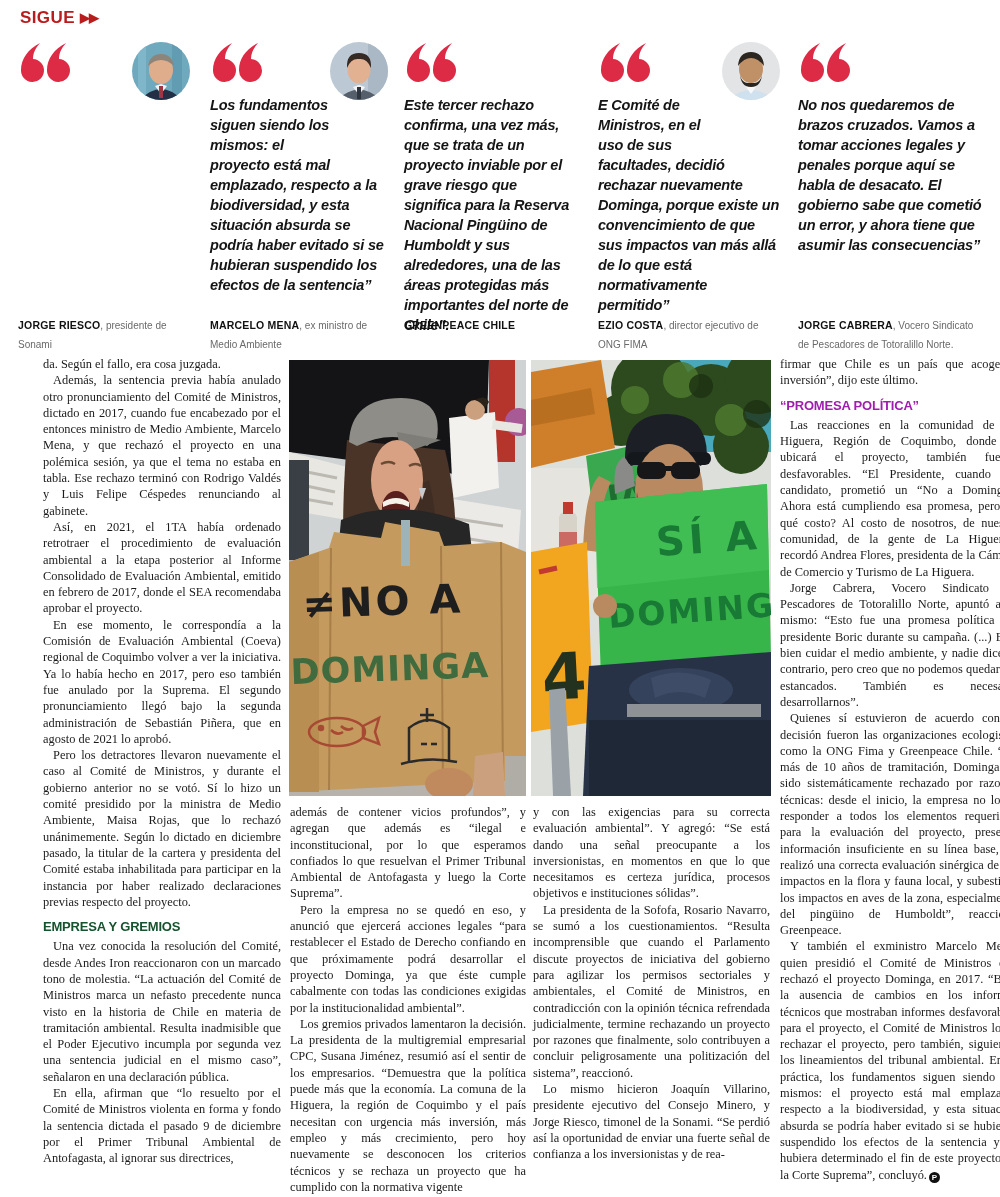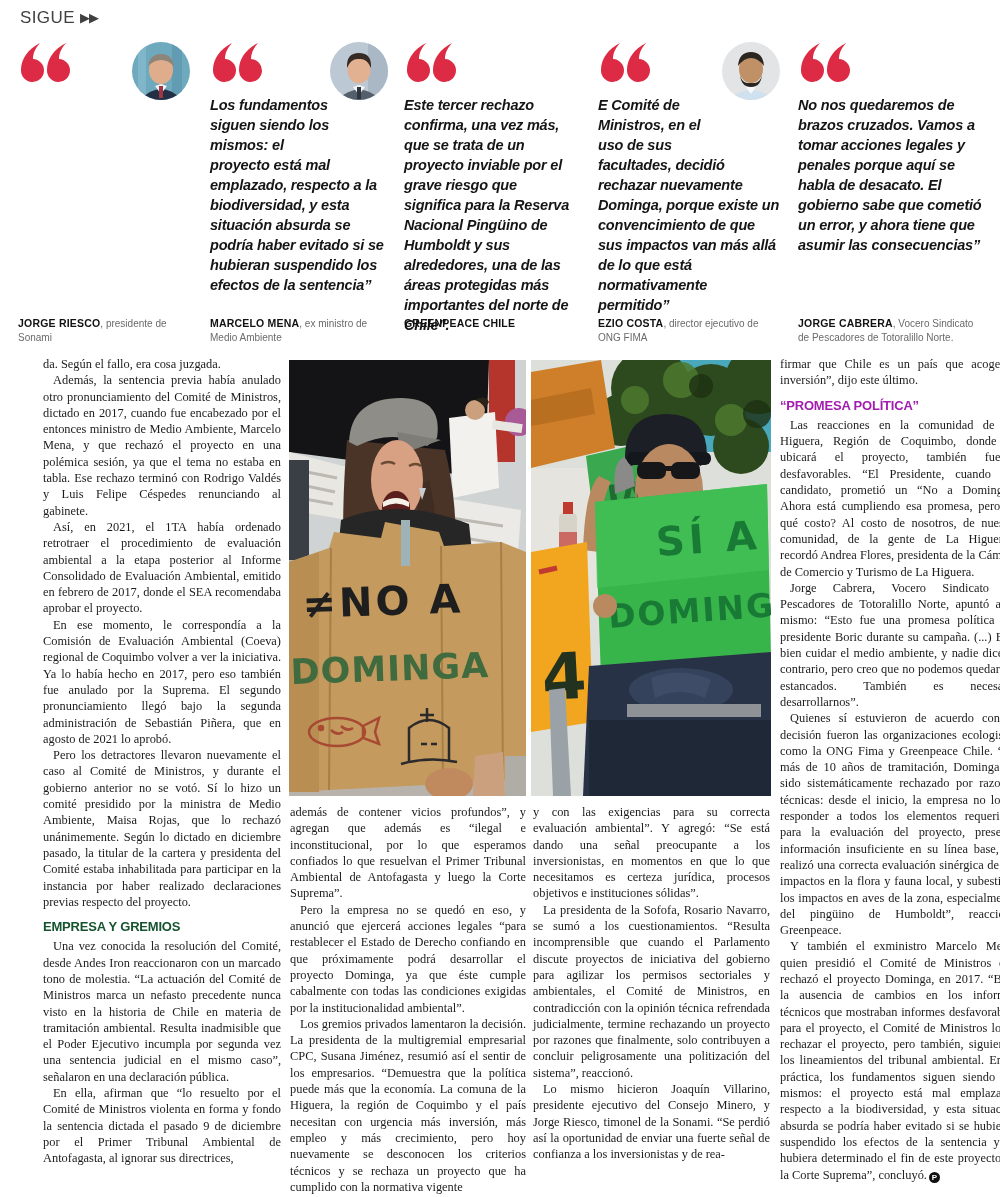--- a/index.html
+++ b/index.html
@@ -1,30 +1,30 @@
 <!DOCTYPE html>
 <html><head>
 <meta charset="utf-8">
 <style>
   html,body{margin:0;padding:0;background:#e9e9e9;}
   .page{position:relative;width:1000px;height:1197px;background:#ffffff;margin:0 auto;
         font-family:"Liberation Sans",sans-serif;color:#1c1c1c;overflow:hidden;}
 
   
-  .sigue{position:absolute;left:20px;top:8px;font-weight:normal;font-size:17px;letter-spacing:.4px;color:#404040;}
+  .sigue{position:absolute;left:20px;top:8px;font-weight:bold;font-size:17px;letter-spacing:.4px;color:#b91c1c;}
   .sigue .arrows{font-size:13px;letter-spacing:-1px;position:relative;top:-1px;}
 
   
   .quote-col{position:absolute;top:42px;height:302px;}
   .q-mark{height:46px;}
   .q-avatar{position:absolute;top:0;right:0;width:58px;height:58px;border-radius:50%;overflow:hidden;}
   .q-text{margin-top:7px;font-size:14.5px;line-height:20px;font-weight:bold;font-style:italic;
           letter-spacing:-.2px;color:#151515;}
   .has-avatar .q-text::before{content:"";float:right;width:58px;height:58px;}
-  .q-attr{position:absolute;top:274px;left:0;right:0;font-size:10px;line-height:14px;color:#6a6a6a;}
+  .q-attr{position:absolute;top:274px;left:0;right:0;font-size:10px;line-height:19px;color:#6a6a6a;}
   .q-attr b{color:#111;font-size:10.5px;letter-spacing:.2px;}
 
   
   .article{position:absolute;left:0;top:352px;width:824px;height:845px;margin-left:28px;}
   .acol{position:absolute;font-family:"Liberation Serif",serif;font-size:12.4px;line-height:16.3px;
         text-align:justify;color:#1b1b1b;}
   .acol p{margin:0;text-indent:10px;}
   .acol p.noindent{text-indent:0;}
   .sec-head{font-family:"Liberation Sans",sans-serif;font-weight:bold;font-size:13px;letter-spacing:-.2px;
             margin:9px 0 3px 0;text-indent:0;}

